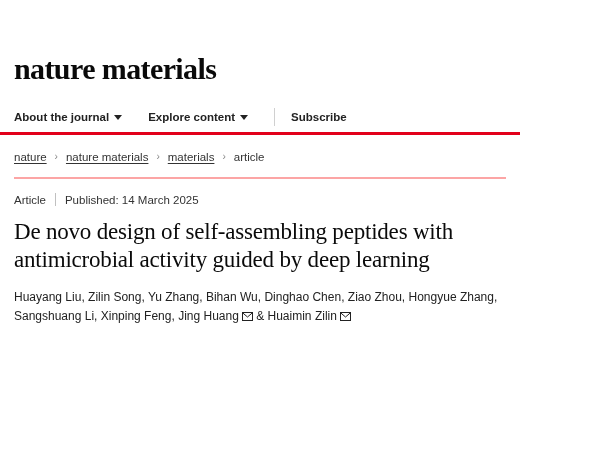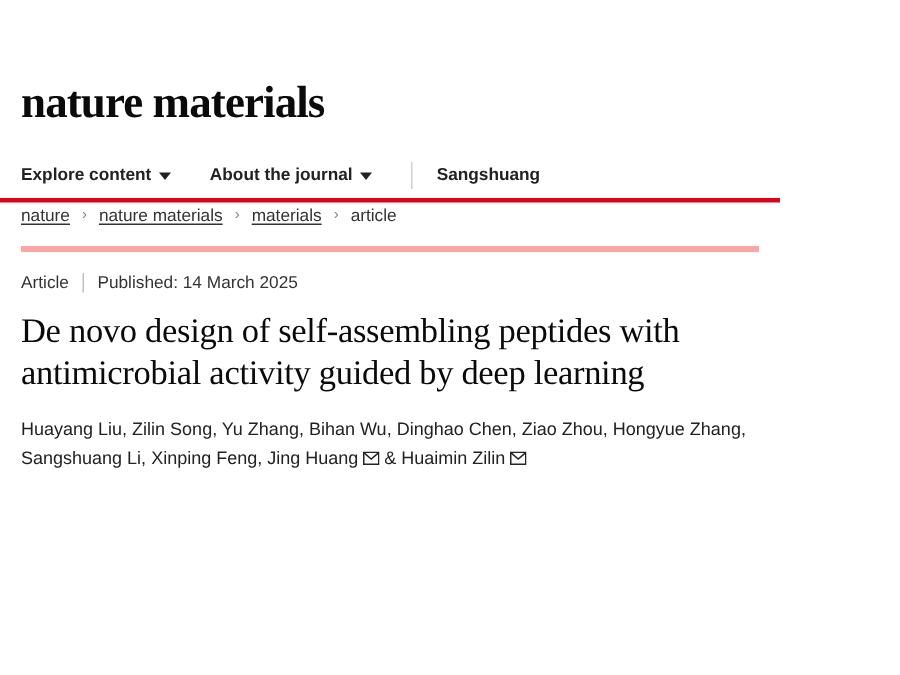--- a/index.html
+++ b/index.html
@@ -77,23 +77,23 @@
     margin-right: 16px;
   }
   .content {
     padding: 0 14px;
   }
   .breadcrumb {
     display: flex;
     align-items: flex-start;
     font-size: 11.5px;
     color: #333333;
-    padding-top: 3px;
+    padding-top: 16px;
     padding-bottom: 14px;
-    border-bottom: 4px solid #fca5a5;
+    border-bottom: 2px solid #fca5a5;
     flex-wrap: nowrap;
   }
   .breadcrumb a {
     color: #333333;
     text-decoration: underline;
     text-underline-offset: 2px;
     cursor: pointer;
   }
   .breadcrumb .current {
     color: #333333;
@@ -157,30 +157,30 @@
 <div class="page">
 
   <div class="top-band"></div>
 
   <div class="masthead">
     <div class="brand">nature materials</div>
   </div>
 
   <div class="navbar">
     <div class="nav-item">
+      <span>About the journal</span>
+      <span class="caret"></span>
+    </div>
+    <div class="nav-item">
       <span>Explore content</span>
       <span class="caret"></span>
     </div>
-    <div class="nav-item">
-      <span>About the journal</span>
-      <span class="caret"></span>
-    </div>
     <div class="nav-sep"></div>
     <div class="nav-item">
-      <span>Sangshuang</span>
+      <span>Subscribe</span>
     </div>
   </div>
 
   <div class="content">
 
     <div class="breadcrumb">
       <a>nature</a>
       <span class="sep">›</span>
       <a>nature materials</a>
       <span class="sep">›</span>

